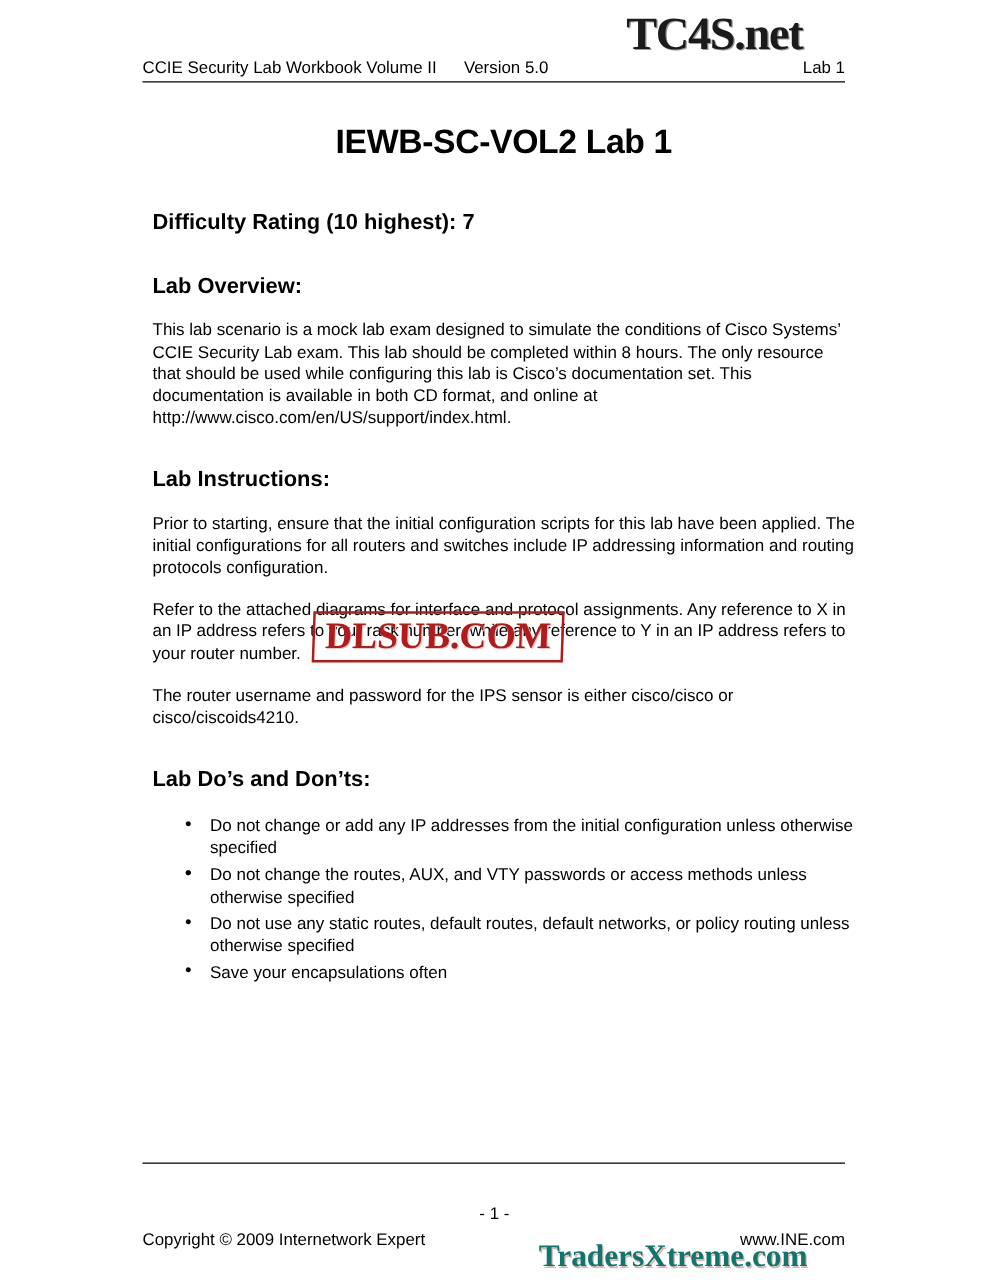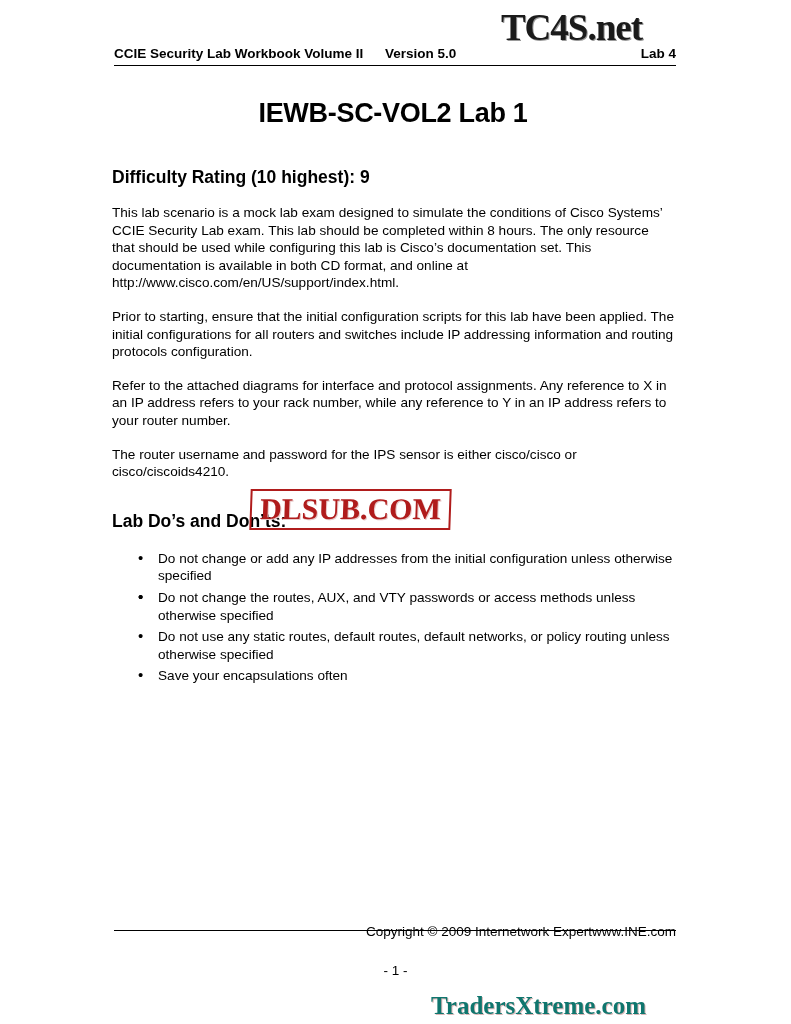--- a/index.html
+++ b/index.html
@@ -40,36 +40,35 @@
 
   
   .header {
     position: absolute;
     left: 114px;
     top: 46px;
     width: 562px;
     font-size: 13.5px;
     border-bottom: 1px solid #000;
     padding-bottom: 4px;
-    font-weight: bold;
   }
   .header .h-left {
     display: inline-block;
   }
   .header .h-vol {
     display: inline-block;
     padding-left: 18px;
   }
   .header .h-right {
     float: right;
   }
 
   .content {
     position: absolute;
-    left: 112px;
+    left: 122px;
     top: 80px;
     width: 562px;
   }
 
   h1.doc-title {
     font-size: 27px;
     font-weight: bold;
     text-align: center;
     margin: 18px 0 0 0;
     letter-spacing: -0.3px;
@@ -113,24 +112,23 @@
   .footer-rule {
     position: absolute;
     left: 114px;
     top: 930px;
     width: 562px;
     border-top: 1px solid #000;
   }
   .footer {
     position: absolute;
     left: 114px;
-    top: 924px;
+    top: 984px;
     width: 562px;
     font-size: 13.5px;
-    text-align: right;
   }
   .footer .f-right {
     float: right;
   }
   .pagenum {
     position: absolute;
     left: 0;
     top: 963px;
     width: 791px;
     text-align: center;
@@ -169,31 +167,33 @@
 </head>
 <body>
 
 <div class="page">
 
   <div class="wm-top">TC4S.net</div>
 
   <div class="header">
     <span class="h-left">CCIE Security Lab Workbook Volume II</span>
     <span class="h-vol">Version 5.0</span>
-    <span class="h-right">Lab 4</span>
+    <span class="h-right">Lab 1</span>
   </div>
 
   <div class="content">
 
     <h1 class="doc-title">IEWB-SC-VOL2 Lab 1</h1>
 
-    <h2 class="sec diff">Difficulty Rating (10 highest): 9</h2>
-
+    <h2 class="sec diff">Difficulty Rating (10 highest): 7</h2>
+
+    <h2 class="sec">Lab Overview:</h2>
     <p class="body">This lab scenario is a mock lab exam designed to simulate the conditions of Cisco Systems’ CCIE Security Lab exam.  This lab should be completed within 8 hours.  The only resource that should be used while configuring this lab is Cisco’s documentation set.  This documentation is available in both CD format, and online at http://www.cisco.com/en/US/support/index.html.</p>
 
+    <h2 class="sec">Lab Instructions:</h2>
     <p class="body">Prior to starting, ensure that the initial configuration scripts for this lab have been applied.  The initial configurations for all routers and switches include IP addressing information and routing protocols configuration.</p>
     <p class="body">Refer to the attached diagrams for interface and protocol assignments.  Any reference to X in an IP address refers to your rack number, while any reference to Y in an IP address refers to your router number.</p>
     <p class="body">The router username and password for the IPS sensor is either cisco/cisco or cisco/ciscoids4210.</p>
 
     <h2 class="sec">Lab Do’s and Don’ts:</h2>
     <ul class="dos">
       <li><span class="bullet">•</span><span>Do not change or add any IP addresses from the initial configuration unless otherwise specified</span></li>
       <li><span class="bullet">•</span></li>
       <li><span class="bullet">•</span><span>Do not change the routes, AUX, and VTY passwords or access methods unless otherwise specified</span></li>
       <li><span class="bullet">•</span><span>Do not use any static routes, default routes, default networks, or policy routing unless otherwise specified</span></li>

